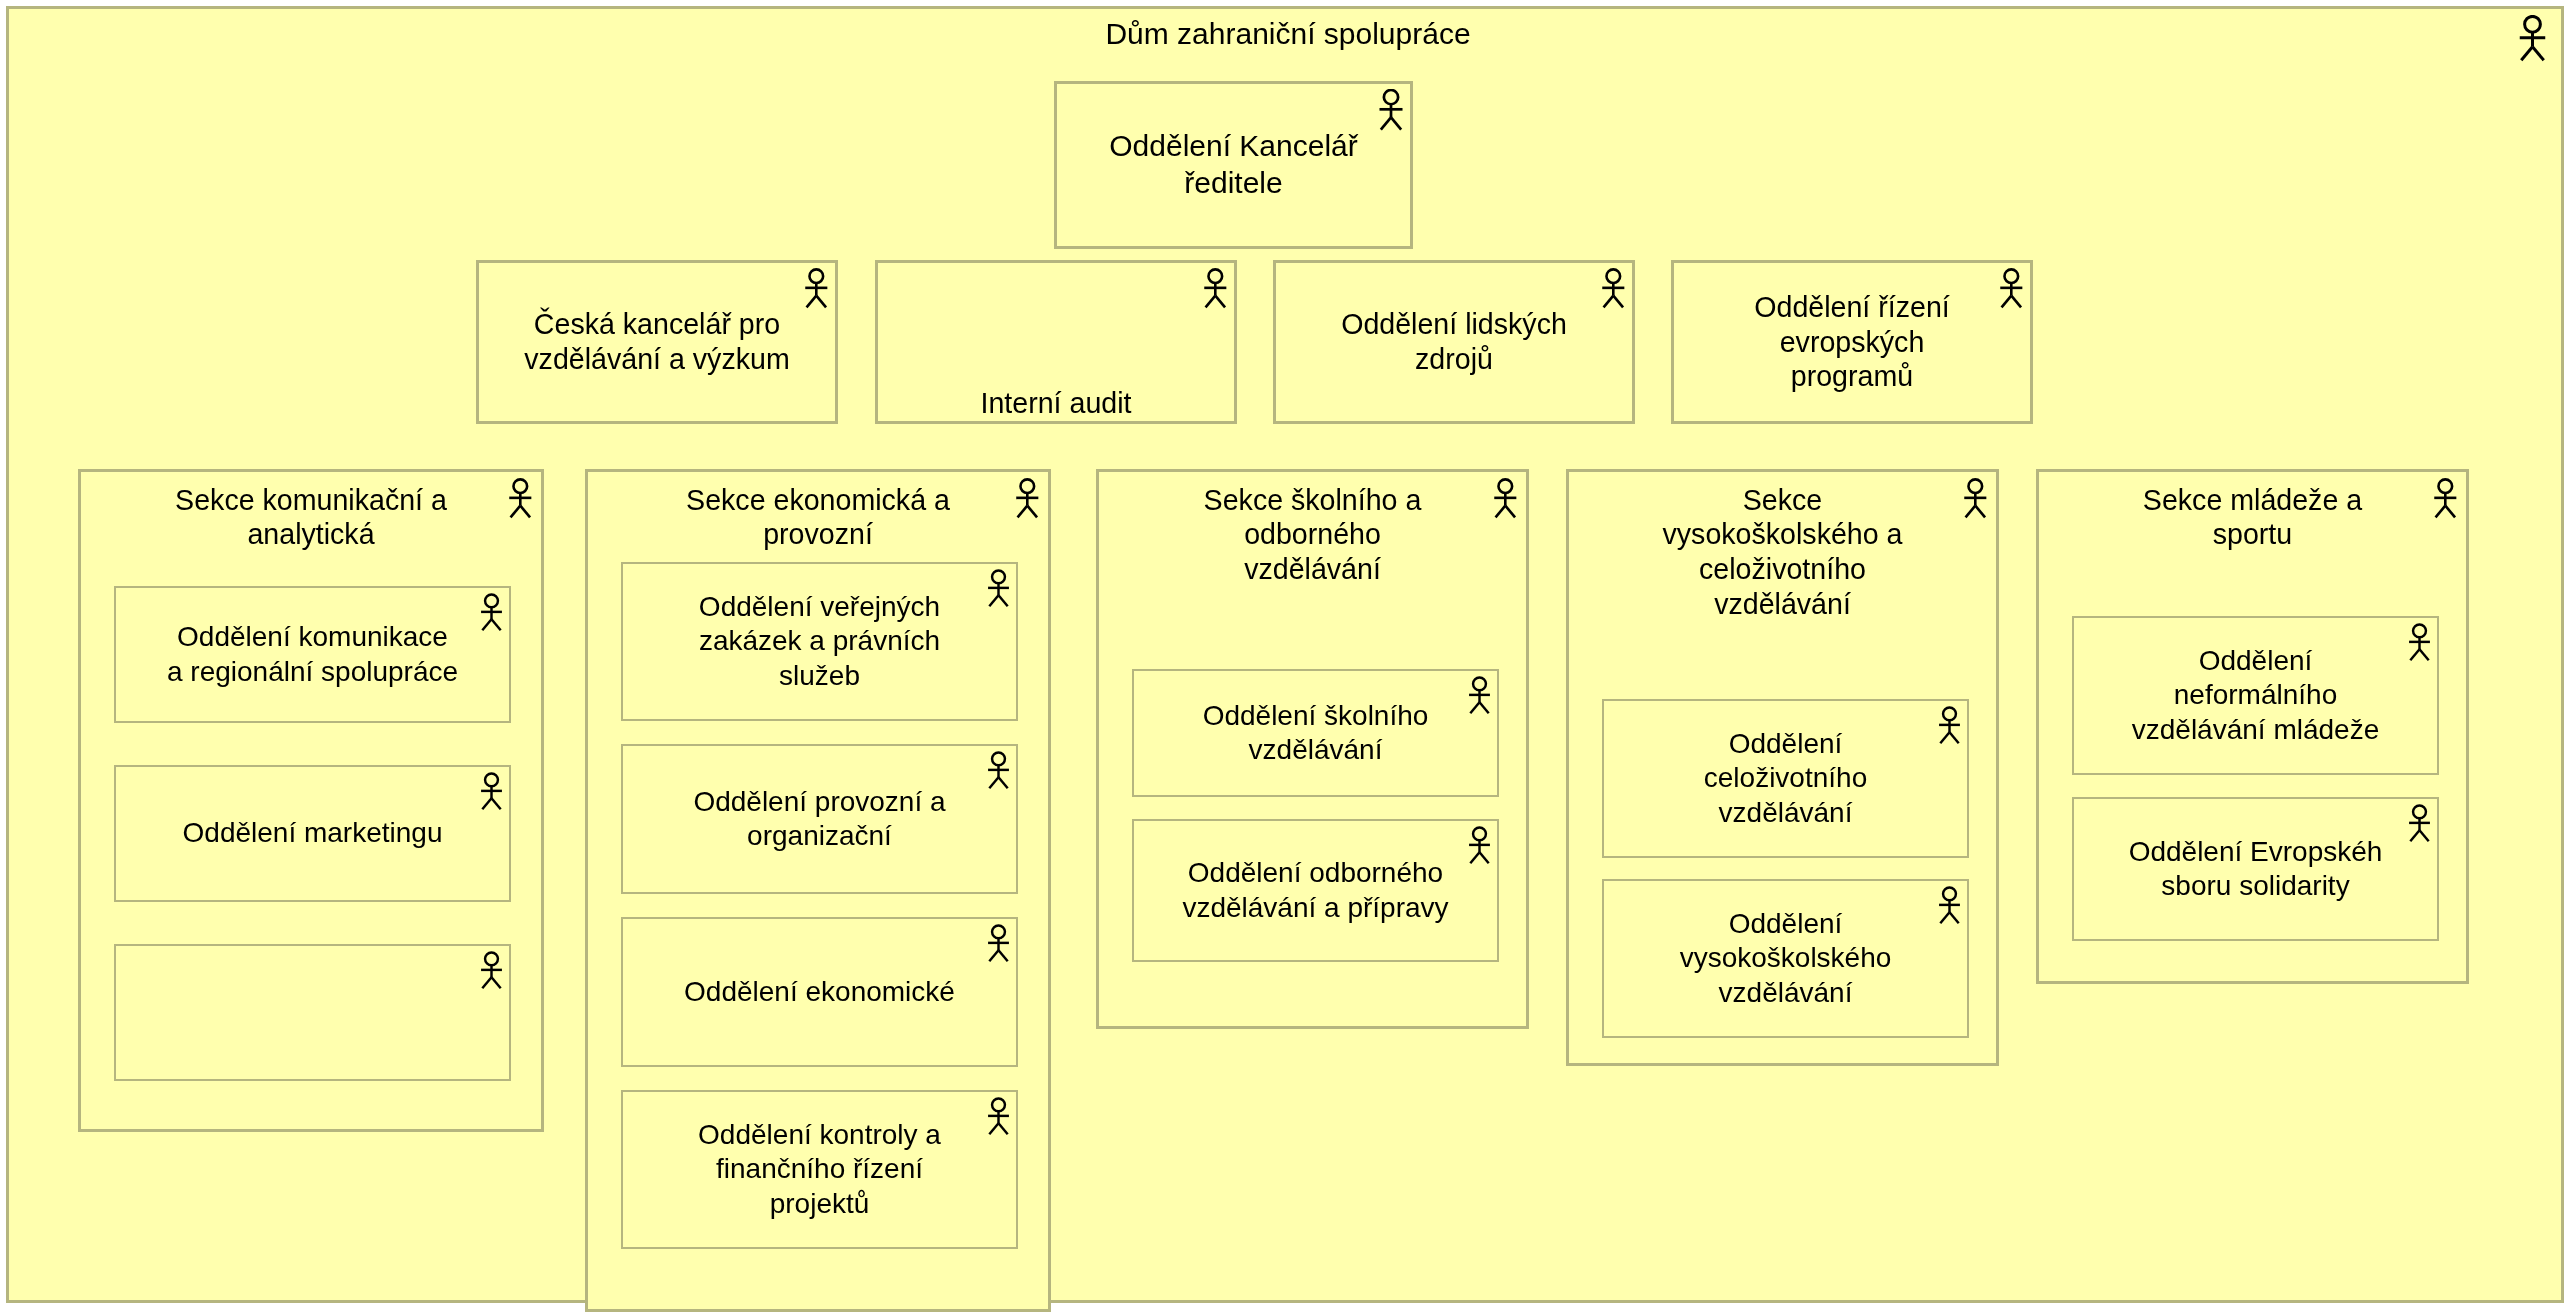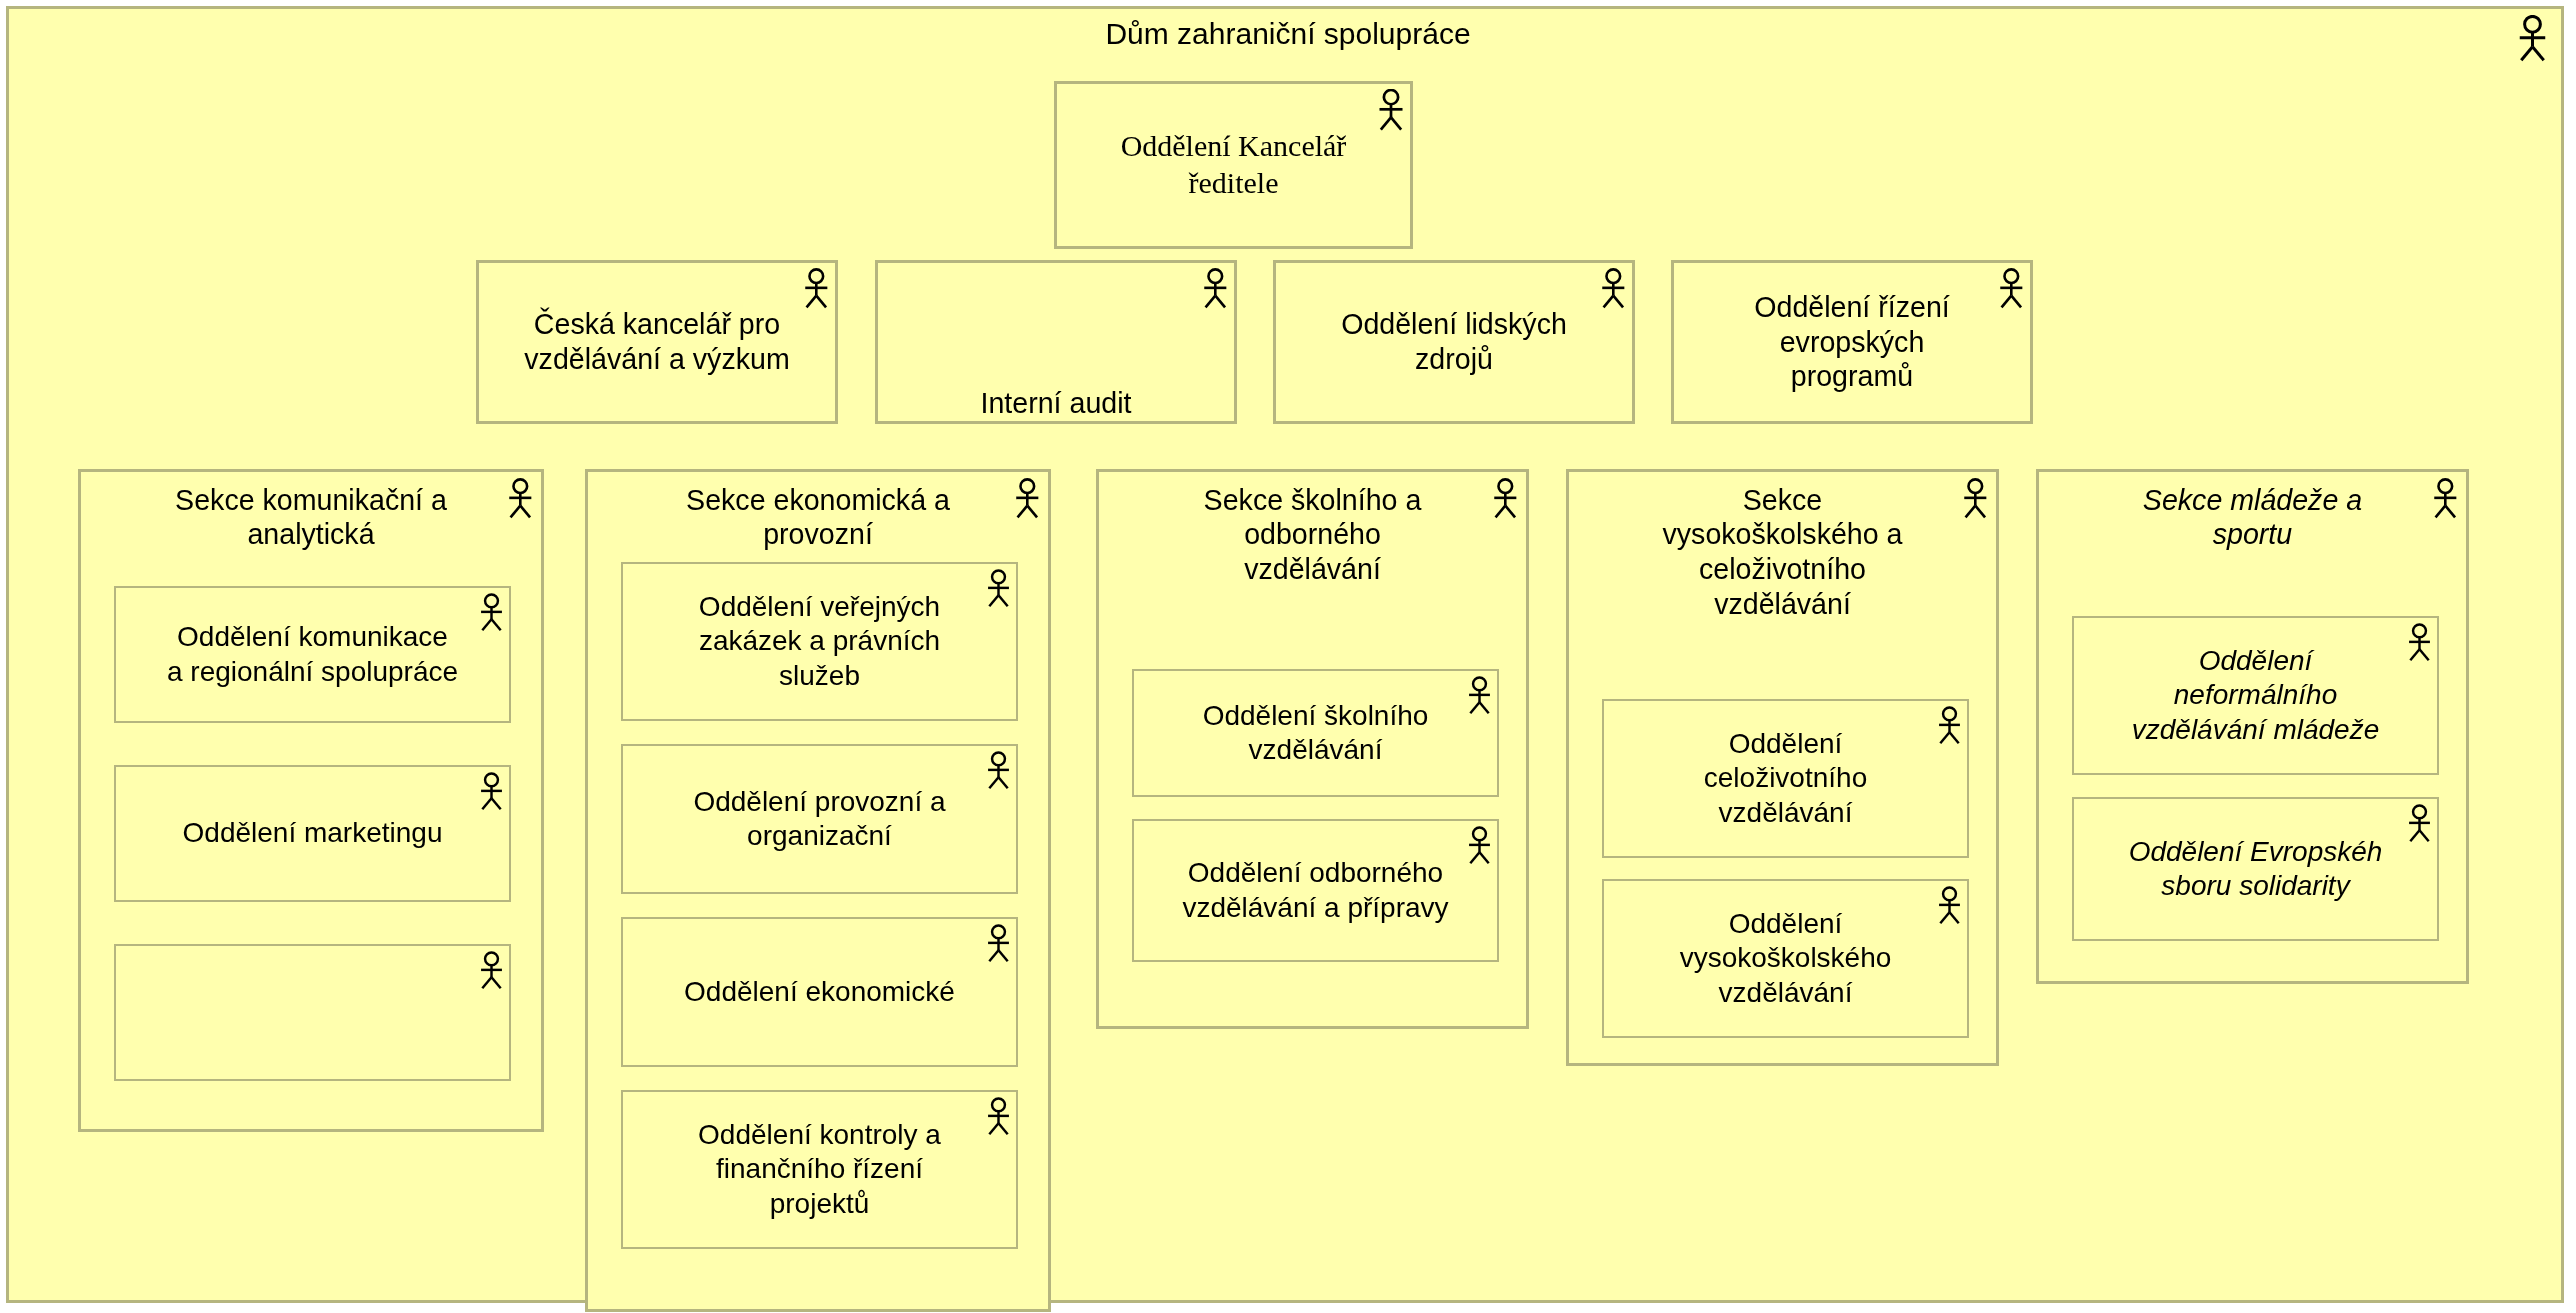--- a/index.html
+++ b/index.html
@@ -102,21 +102,21 @@
         <circle cx="22" cy="12" r="10.5" fill="none" stroke="#000" stroke-width="4"></circle>
         <line x1="22" y1="23" x2="22" y2="42" stroke="#000" stroke-width="4"></line>
         <line x1="5" y1="30" x2="39" y2="30" stroke="#000" stroke-width="4"></line>
         <line x1="22" y1="42" x2="7" y2="60" stroke="#000" stroke-width="4"></line>
         <line x1="22" y1="42" x2="37" y2="60" stroke="#000" stroke-width="4"></line>
       </svg>
     </span>
 
     <div class="diagram-title">Dům zahraniční spolupráce</div>
 
-    <div class="box" style="left:1045px; top:72px; width:359px; height:168px;font-family:Liberation Serif, serif;">
+    <div class="box" style="left:1045px; top:72px; width:359px; height:168px;">
       <span class="actor" style="right:4.5px; top:4.5px;">
         <svg width="30" height="42" viewBox="0 0 44 62">
           <circle cx="22" cy="12" r="10.5" fill="none" stroke="#000" stroke-width="4"></circle>
           <line x1="22" y1="23" x2="22" y2="42" stroke="#000" stroke-width="4"></line>
           <line x1="5" y1="30" x2="39" y2="30" stroke="#000" stroke-width="4"></line>
           <line x1="22" y1="42" x2="7" y2="60" stroke="#000" stroke-width="4"></line>
           <line x1="22" y1="42" x2="37" y2="60" stroke="#000" stroke-width="4"></line>
         </svg>
       </span>
       <span class="label fs-top">Oddělení Kancelář
@@ -385,21 +385,21 @@
             <line x1="22" y1="42" x2="7" y2="60" stroke="#000" stroke-width="4"></line>
             <line x1="22" y1="42" x2="37" y2="60" stroke="#000" stroke-width="4"></line>
           </svg>
         </span>
         <span class="label fs-child">Oddělení
 vysokoškolského
 vzdělávání</span>
       </div>
     </div>
 
-    <div class="box section" style="left:2027px; top:428px; width:433px; height:515px;font-style:italic;">
+    <div class="box section" style="left:2027px; top:428px; width:433px; height:515px;">
       <span class="actor" style="right:6px; top:6px;">
         <svg width="28.6" height="41" viewBox="0 0 44 62">
           <circle cx="22" cy="12" r="10.5" fill="none" stroke="#000" stroke-width="4"></circle>
           <line x1="22" y1="23" x2="22" y2="42" stroke="#000" stroke-width="4"></line>
           <line x1="5" y1="30" x2="39" y2="30" stroke="#000" stroke-width="4"></line>
           <line x1="22" y1="42" x2="7" y2="60" stroke="#000" stroke-width="4"></line>
           <line x1="22" y1="42" x2="37" y2="60" stroke="#000" stroke-width="4"></line>
         </svg>
       </span>
       <span class="label fs-sec section-title">Sekce mládeže a

